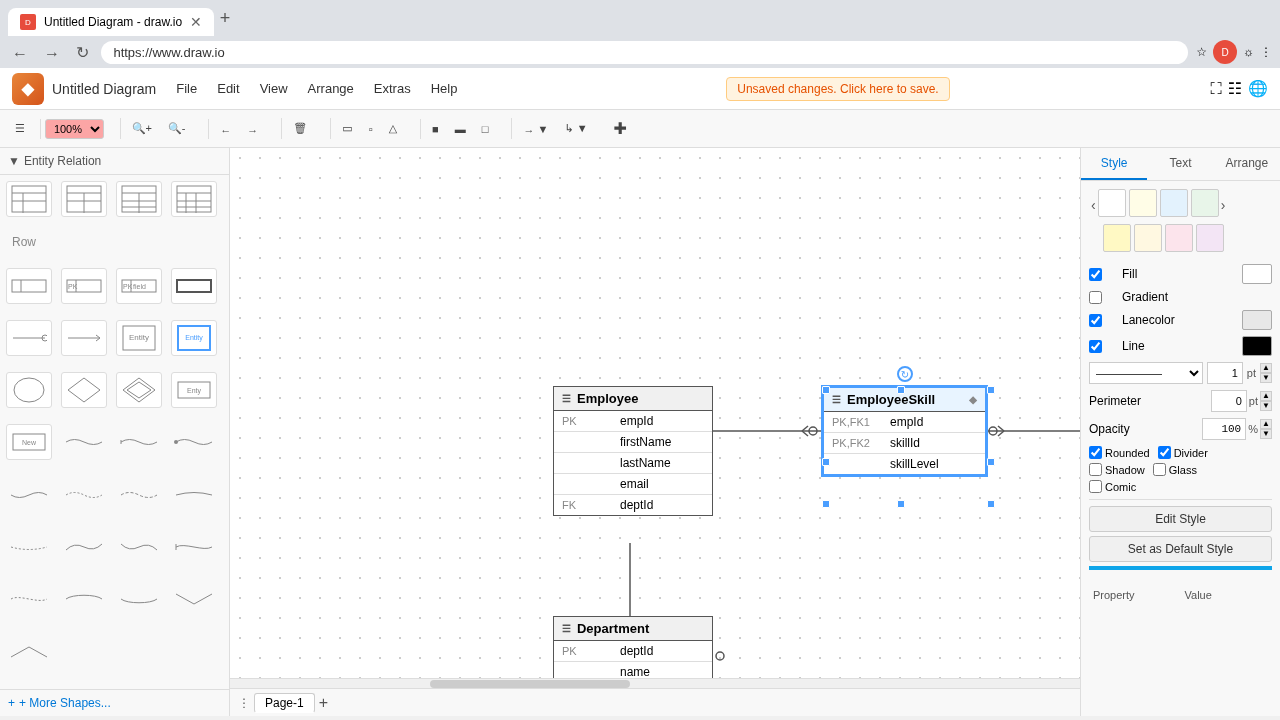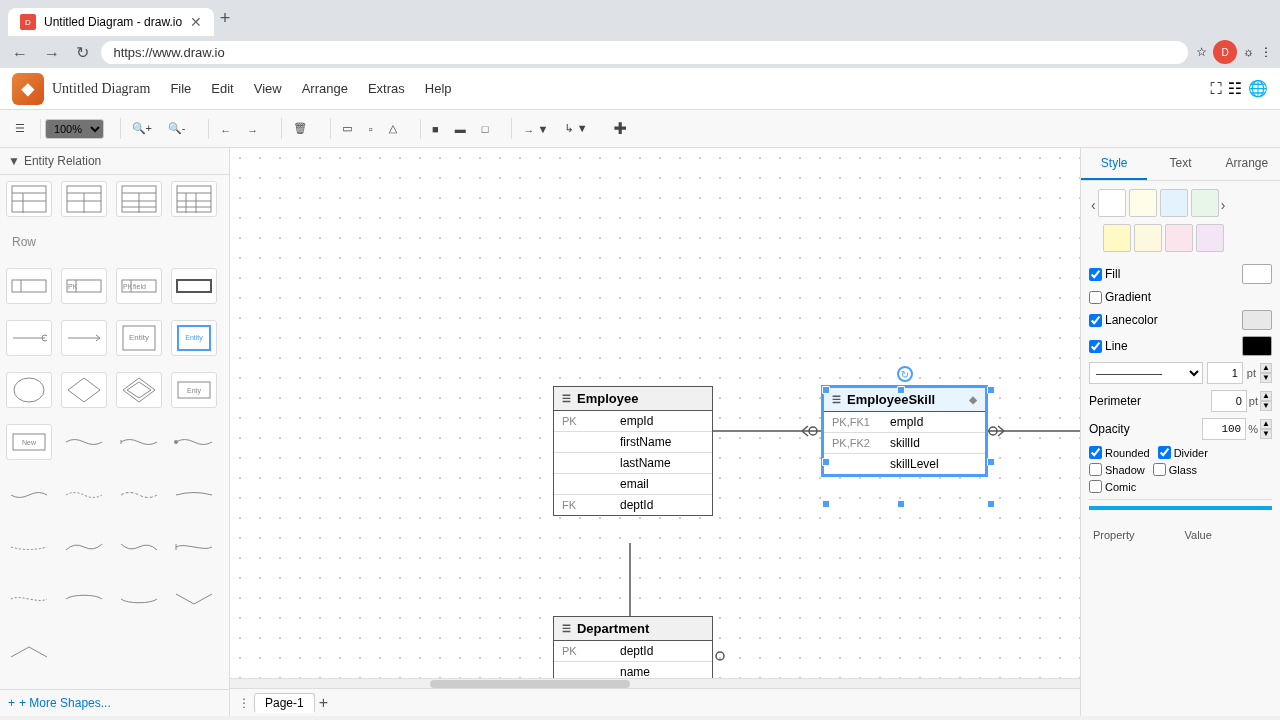--- a/index.html
+++ b/index.html
@@ -16,29 +16,29 @@
     .address-bar { background: #dee1e6; padding: 4px 8px; display: flex; align-items: center; gap: 8px; }
     .nav-btn { background: none; border: none; font-size: 16px; color: #555; cursor: pointer; padding: 2px 4px; }
     .url-bar { flex: 1; background: #fff; border: none; border-radius: 16px; padding: 4px 12px; font-size: 13px; color: #333; }
     .addr-right { display: flex; align-items: center; gap: 6px; }
     .addr-icon { width: 24px; height: 24px; border-radius: 50%; background: #e74c3c; display: flex; align-items: center; justify-content: center; color: #fff; font-size: 10px; }
 
     
     .app { display: flex; flex-direction: column; height: calc(720px - 72px); }
     .app-header { background: #fff; border-bottom: 1px solid #ddd; padding: 0 12px; display: flex; align-items: center; gap: 8px; height: 42px; }
     .app-logo { width: 32px; height: 32px; background: linear-gradient(135deg, #e8863a, #d4541a); border-radius: 6px; display: flex; align-items: center; justify-content: center; color: #fff; font-weight: bold; font-size: 14px; }
-    .app-title { font-size: 14px; font-weight: 500; color: #333; font-family: Liberation Serif, serif; }
+    .app-title { font-size: 14px; font-weight: 500; color: #333; }
     .menu-bar { display: flex; gap: 4px; margin-left: 4px; }
     .menu-item { padding: 4px 8px; font-size: 13px; color: #333; cursor: pointer; border-radius: 3px; }
     .unsaved-badge { background: #fff3e0; border: 1px solid #ffcc80; color: #e65100; padding: 4px 10px; border-radius: 4px; font-size: 12px; margin-left: auto; cursor: pointer; }
 
     .toolbar { background: #f8f8f8; border-bottom: 1px solid #ddd; padding: 4px 8px; display: flex; align-items: center; gap: 4px; height: 38px; }
     .toolbar-btn { background: none; border: 1px solid transparent; border-radius: 3px; padding: 3px 6px; cursor: pointer; font-size: 11px; color: #444; }
     .toolbar-group { display: flex; align-items: center; gap: 2px; margin: 0 4px; padding: 0 4px; border-left: 1px solid #ddd; }
-    .zoom-select { border: 1px solid #ccc; border-radius: 3px; padding: 2px 4px; font-size: 11px; background: #737373; }
+    .zoom-select { border: 1px solid #ccc; border-radius: 3px; padding: 2px 4px; font-size: 11px; background: #fca5a5; }
 
     
     .main-layout { display: flex; flex: 1; overflow: hidden; }
 
     
     .left-panel { width: 230px; background: #f8f8f8; border-right: 1px solid #ddd; display: flex; flex-direction: column; overflow: hidden; }
     .panel-header { padding: 6px 8px; font-size: 12px; color: #555; border-bottom: 1px solid #ddd; display: flex; align-items: center; gap: 4px; cursor: pointer; }
     .shape-grid { display: grid; grid-template-columns: repeat(4, 1fr); gap: 3px; padding: 6px; overflow-y: auto; flex: 1; }
     .shape-item { width: 46px; height: 36px; border: 1px solid #ddd; border-radius: 3px; background: #fff; cursor: pointer; display: flex; align-items: center; justify-content: center; }
     .row-label { font-size: 12px; color: #888; padding: 2px 6px; grid-column: 1/-1; }
@@ -73,21 +73,21 @@
     .right-tabs { display: flex; border-bottom: 1px solid #ddd; }
     .right-tab { flex: 1; text-align: center; padding: 8px 4px; cursor: pointer; font-size: 12px; color: #555; border-bottom: 2px solid transparent; }
     .right-tab.active { color: #0078d7; border-bottom-color: #0078d7; font-weight: 500; }
 
     .style-section { padding: 8px; overflow-y: auto; flex: 1; }
     .color-palette { display: flex; gap: 3px; margin-bottom: 4px; }
     .color-swatch { width: 28px; height: 28px; border-radius: 2px; border: 1px solid #ccc; cursor: pointer; }
     .palette-arrow { background: none; border: none; font-size: 14px; color: #555; cursor: pointer; padding: 0 2px; }
 
     .prop-row { display: flex; align-items: center; justify-content: space-between; margin-bottom: 6px; }
-    .prop-check { display: flex; align-items: center; gap: 3px; }
+    .prop-check { display: flex; align-items: center; gap: 20px; }
     .color-box { width: 30px; height: 20px; border: 1px solid #aaa; border-radius: 2px; cursor: pointer; }
     .color-box-white { background: #fff; }
     .color-box-black { background: #000; }
     .color-box-lt { background: #e8e8e8; }
 
     .line-row { display: flex; align-items: center; gap: 4px; margin-bottom: 6px; }
     .line-style-select { flex: 1; border: 1px solid #ccc; background: #fff; font-size: 11px; padding: 2px; height: 22px; }
     .pt-input { width: 36px; border: 1px solid #ccc; background: #fff; font-size: 11px; padding: 2px 4px; text-align: right; height: 22px; }
     .pt-label { font-size: 11px; color: #555; text-align: center; }
     .spinner { display: flex; flex-direction: column; }
@@ -138,20 +138,21 @@
     </div>
     <div class="app-title">Untitled Diagram</div>
     <div class="menu-bar">
       <div class="menu-item">File</div>
       <div class="menu-item">Edit</div>
       <div class="menu-item">View</div>
       <div class="menu-item">Arrange</div>
       <div class="menu-item">Extras</div>
       <div class="menu-item">Help</div>
     </div>
+    <div class="unsaved-badge">Unsaved changes. Click here to save.</div>
     <div style="margin-left:auto; display:flex; gap:6px; align-items:center;">
       <span style="font-size:16px; cursor:pointer;">⛶</span>
       <span style="font-size:16px; cursor:pointer;">☷</span>
       <span style="font-size:16px; cursor:pointer;">🌐</span>
     </div>
   </div>
 
   <div class="toolbar">
     <button class="toolbar-btn">☰</button>
     <div class="toolbar-group">
@@ -671,24 +672,26 @@
           <div class="option-item">
             <input type="checkbox" style="">
             <span>Comic</span>
           </div>
         </div>
 
         
         <div style="height:1px; background:#ddd; margin:6px 0;"></div>
 
         
-
-        
-
-        
+        <button class="action-btn">Edit Style</button>
+
+        
+
+        
+        <button class="action-btn">Set as Default Style</button>
 
         
         <div style="display:flex; border-top:4px solid #0ea5e9; padding-top:16px;">
           <div style="flex:1; font-size:11px; color:#555; padding:3px 4px;">Property</div>
           <div style="flex:1; font-size:11px; color:#555; padding:3px 4px;">Value</div>
         </div>
       </div>
     </div>
   </div>
 </div>

